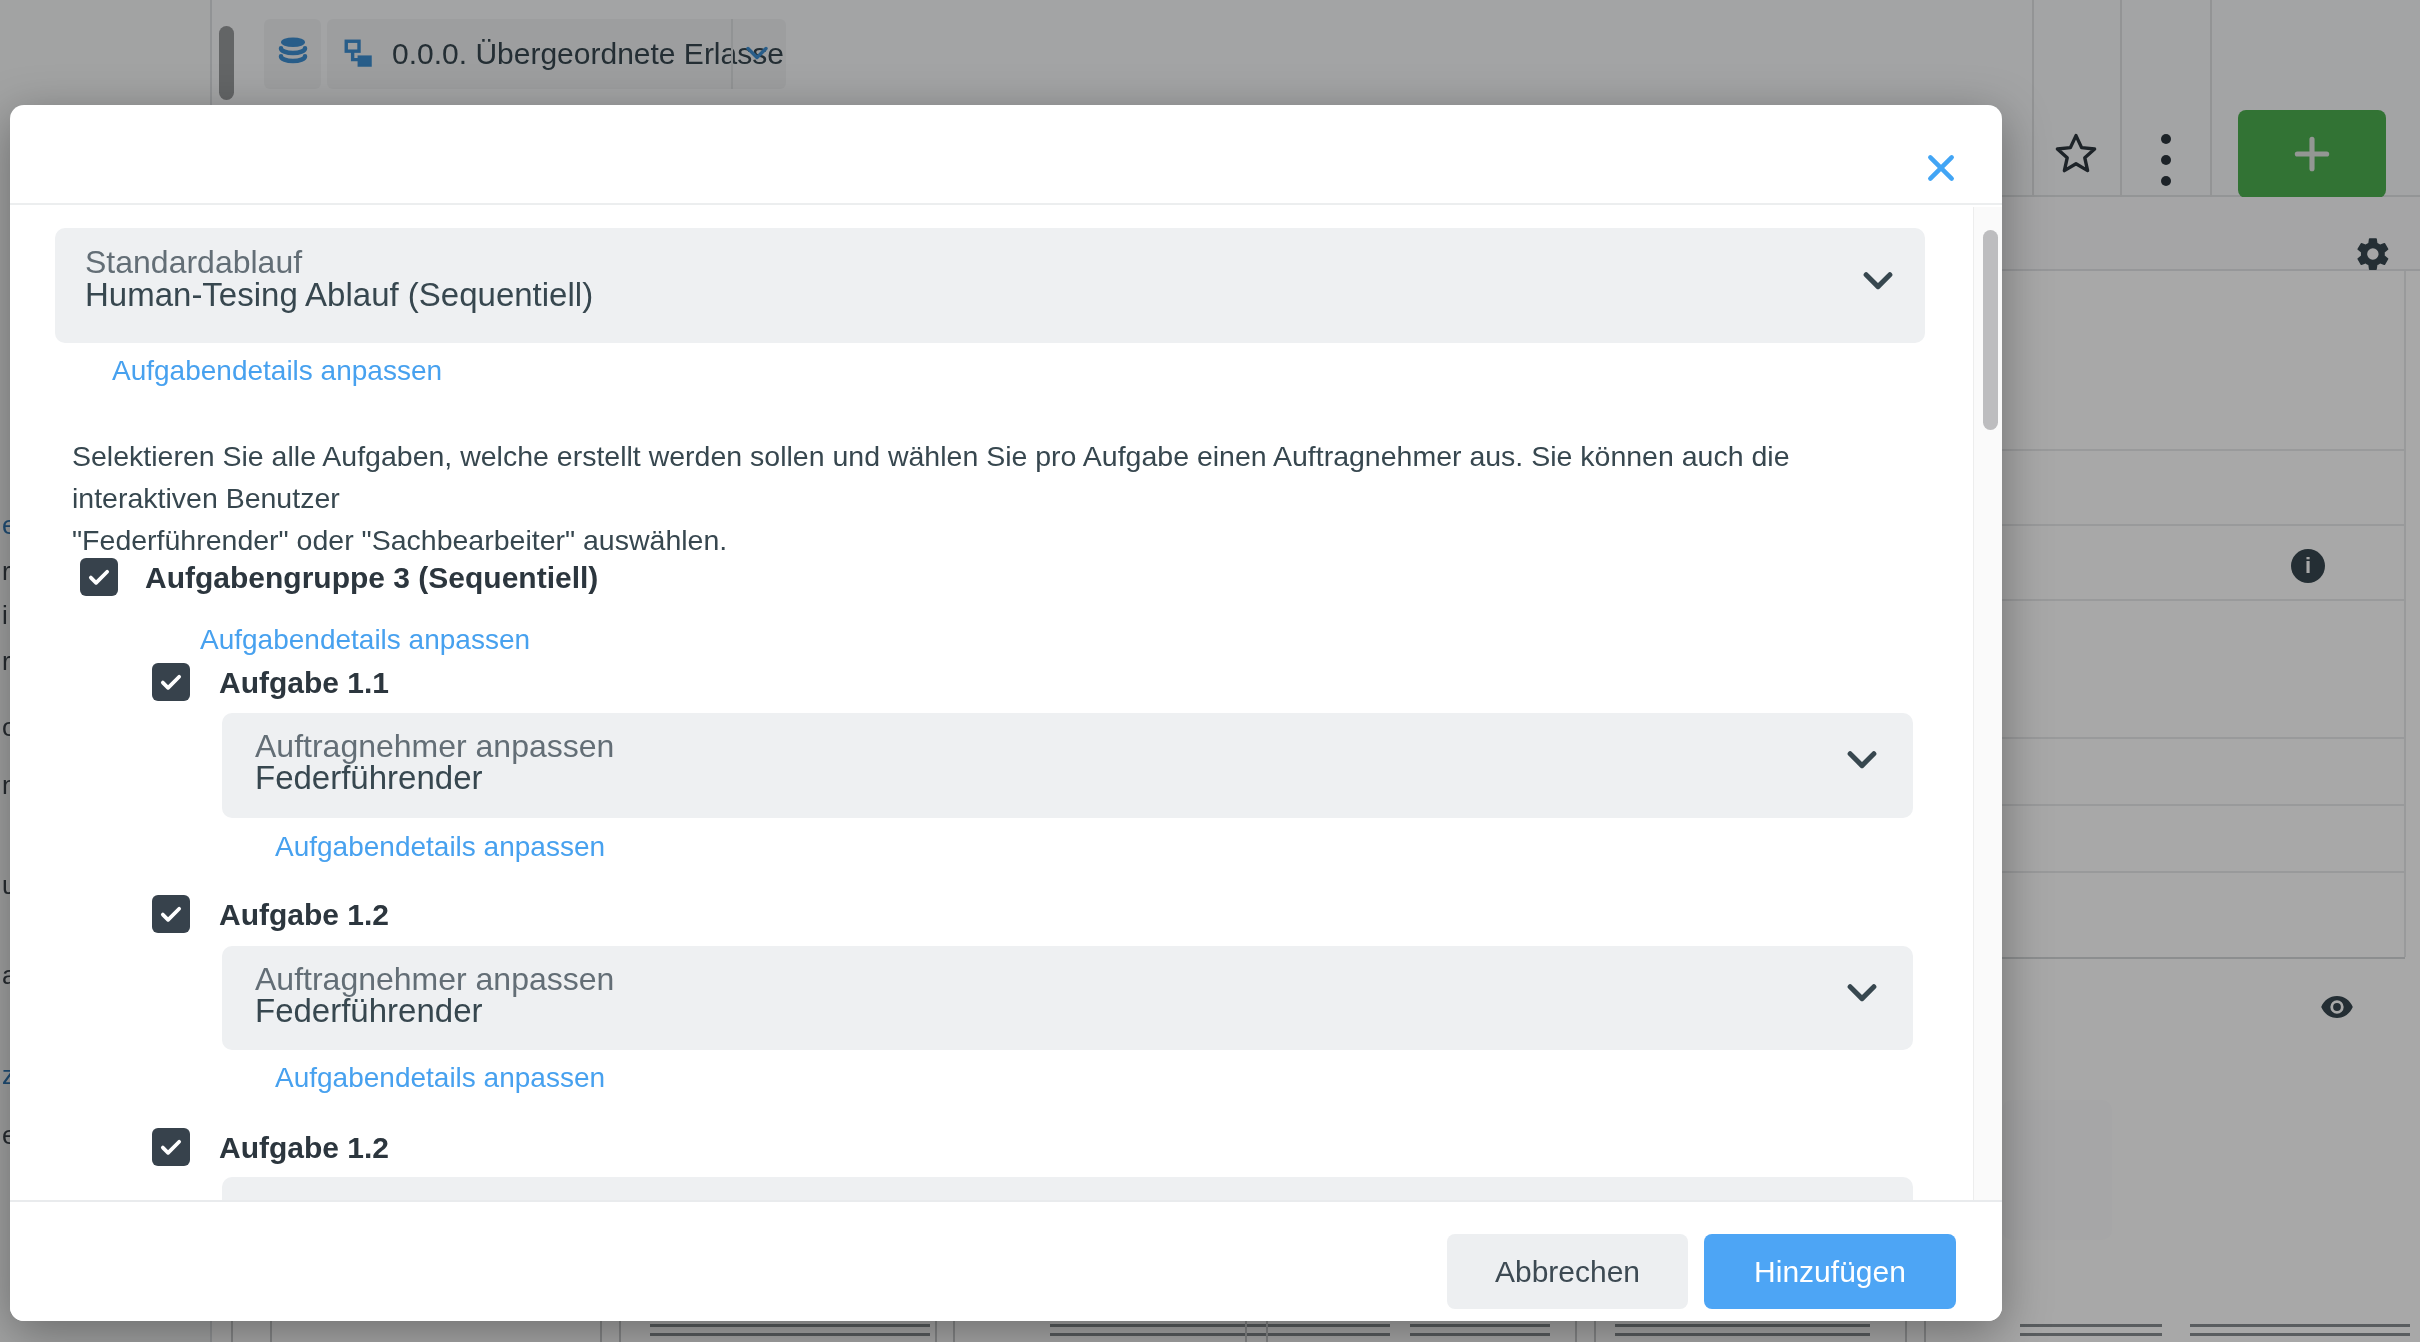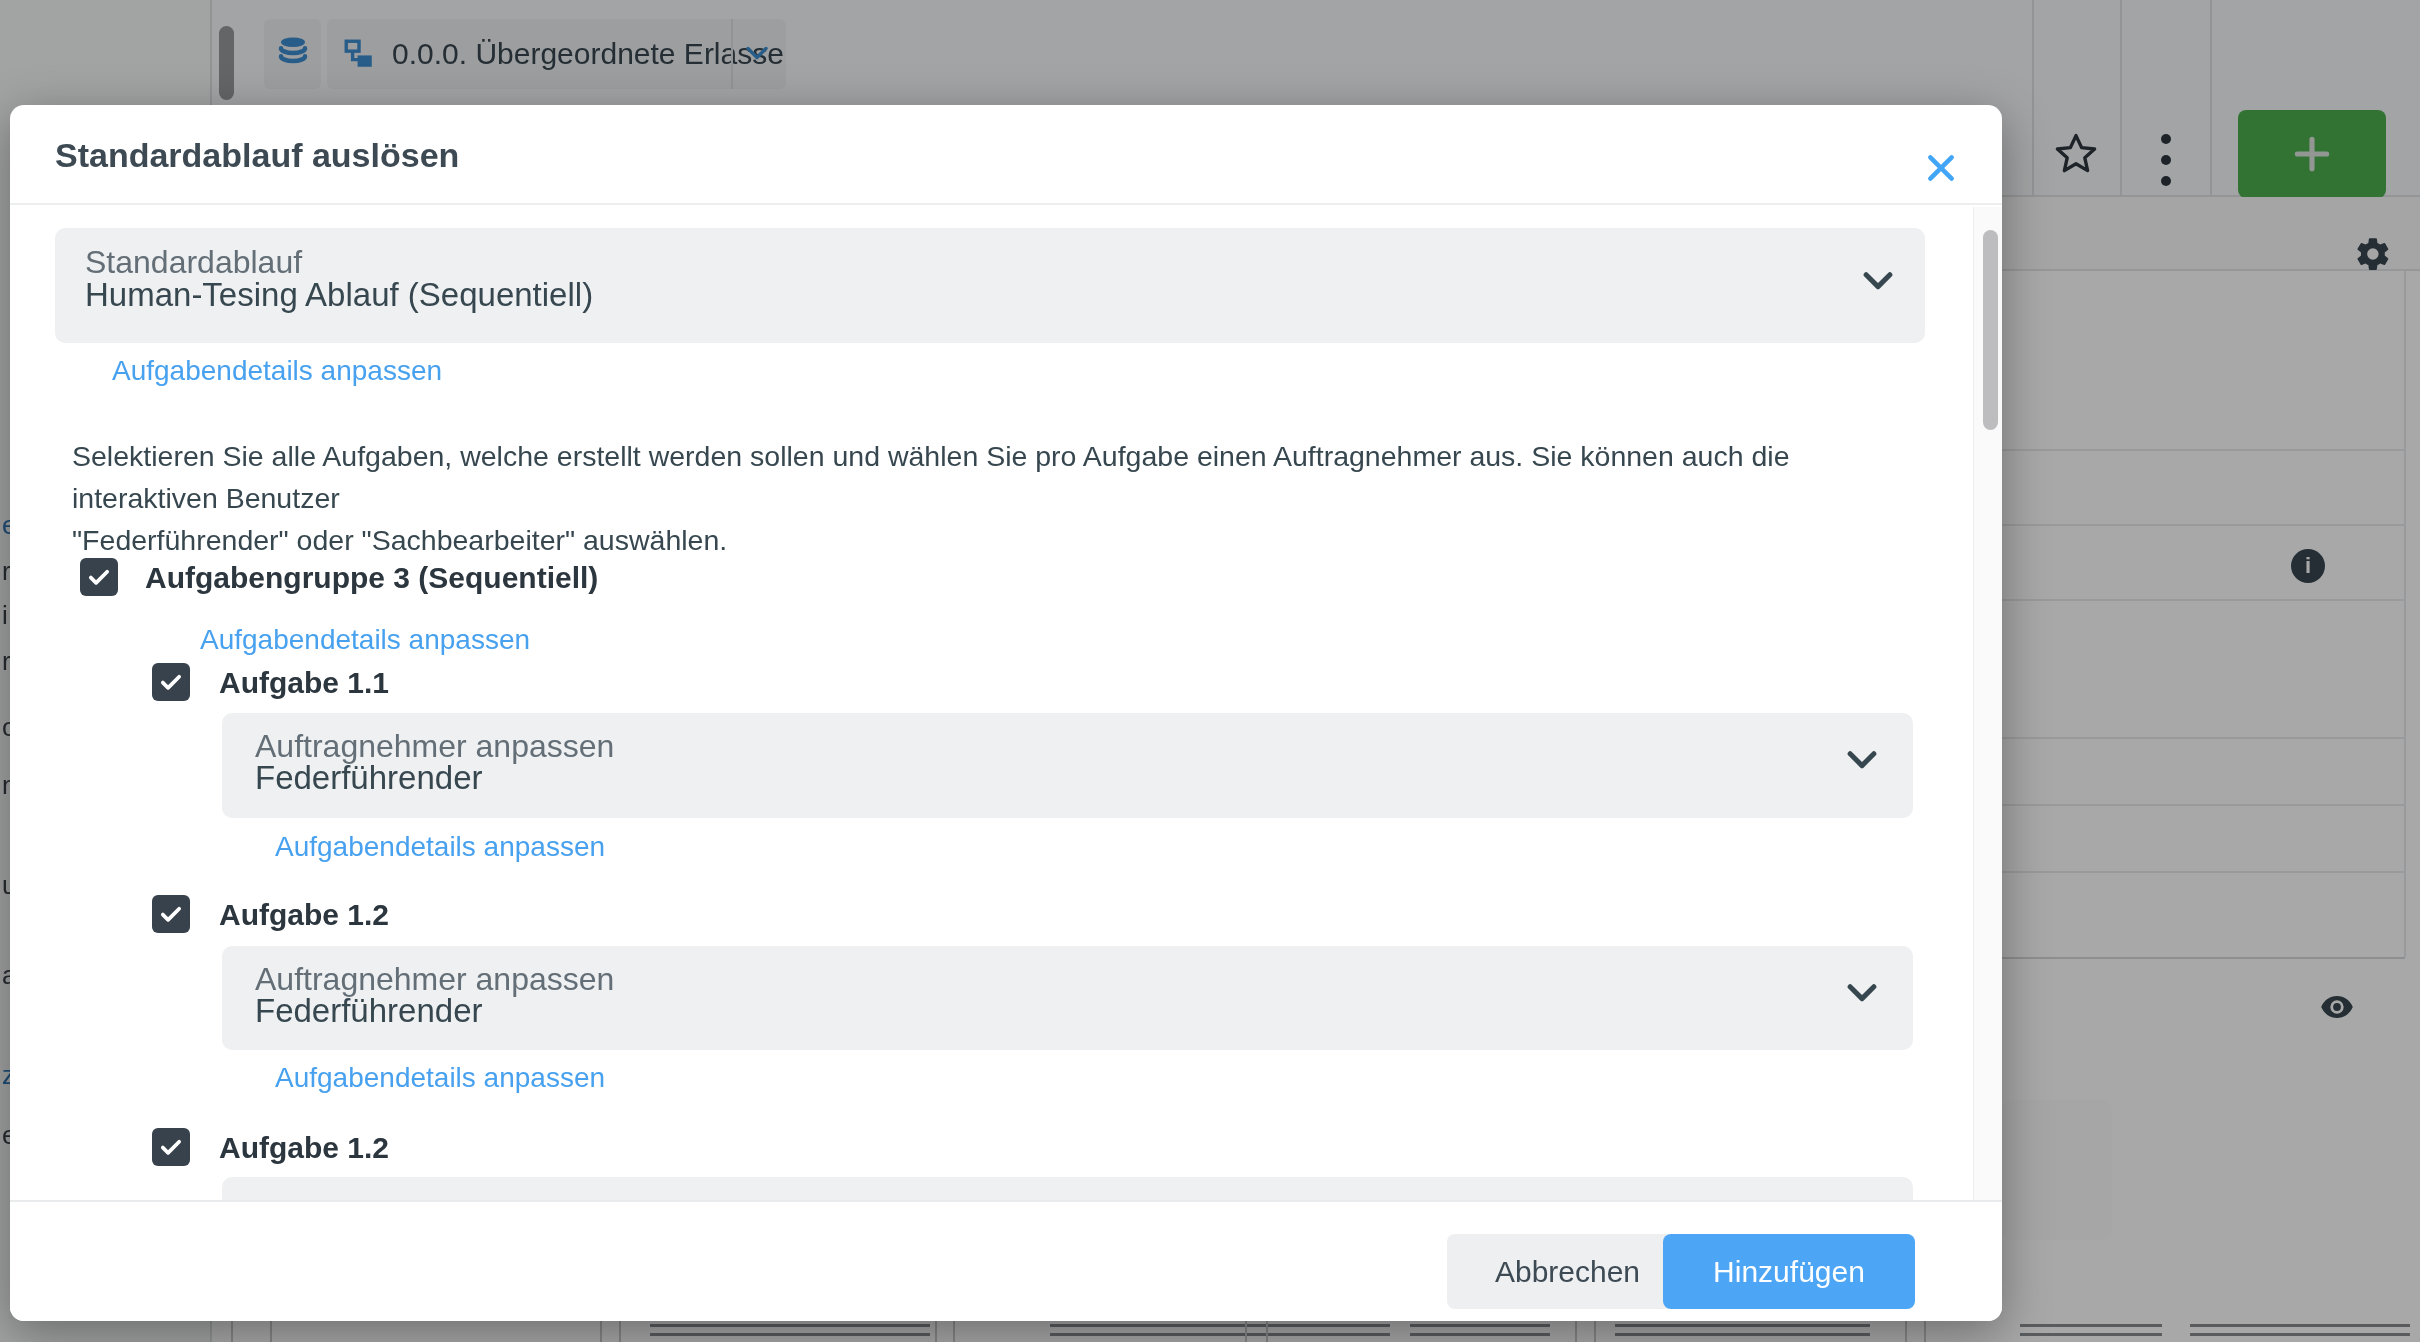--- a/index.html
+++ b/index.html
@@ -54,21 +54,21 @@
 
   .cbx{ position:absolute; width:38px; height:38px; background:#37424c; border-radius:6px; cursor:pointer;
     display:flex; align-items:center; justify-content:center; }
   .cb-label{ position:absolute; font-size:30px; font-weight:700; color:#2c363e; white-space:nowrap; }
 
   .m-footer{ position:absolute; left:0; top:1095px; width:100%; height:121px; background:#fff;
     border-top:2px solid #e9ebed; border-radius:0 0 14px 14px; }
   .btn{ position:absolute; top:32px; height:75px; border:none; border-radius:8px; font-size:30px; font-weight:500;
     font-family:"Liberation Sans",sans-serif; cursor:pointer; }
   .btn-cancel{ left:1437px; width:241px; background:#edeff1; color:#3d4a53; }
-  .btn-submit{ left:1653px; width:252px; background:#4da5f5; color:#ffffff; }
+  .btn-submit{ left:1694px; width:252px; background:#4da5f5; color:#ffffff; }
 
   .dots{ position:absolute; left:2161px; top:134px; width:10px; display:flex; flex-direction:column; gap:11px; }
   .dots i{ width:10px; height:10px; border-radius:50%; background:#2c363e; }
 </style>
 </head>
 <body>
 
 <div id="screen">
 
   <div class="abs bg-sidebar">
@@ -173,21 +173,20 @@
   <div class="strip-div" style="left:1266px;"></div>
   <div class="strip-div" style="left:1575px;"></div>
   <div class="strip-div" style="left:1594px;"></div>
   <div class="strip-div" style="left:1905px;"></div>
   <div class="strip-div" style="left:1924px;"></div>
 
   <div class="abs overlay"></div>
 
   <div class="abs modal">
     <div class="m-header">
-      <div class="m-title">Standardablauf auslösen</div>
       <div class="m-close">
         <span>
           <svg width="32" height="32" viewBox="0 0 24 24">
               <path d="M4 4l16 16M20 4L4 20" stroke="#42a5f5" stroke-width="3.4" stroke-linecap="round"></path>
             </svg>
         </span>
       </div>
     </div>
 
     <div class="m-scrolltrack">

